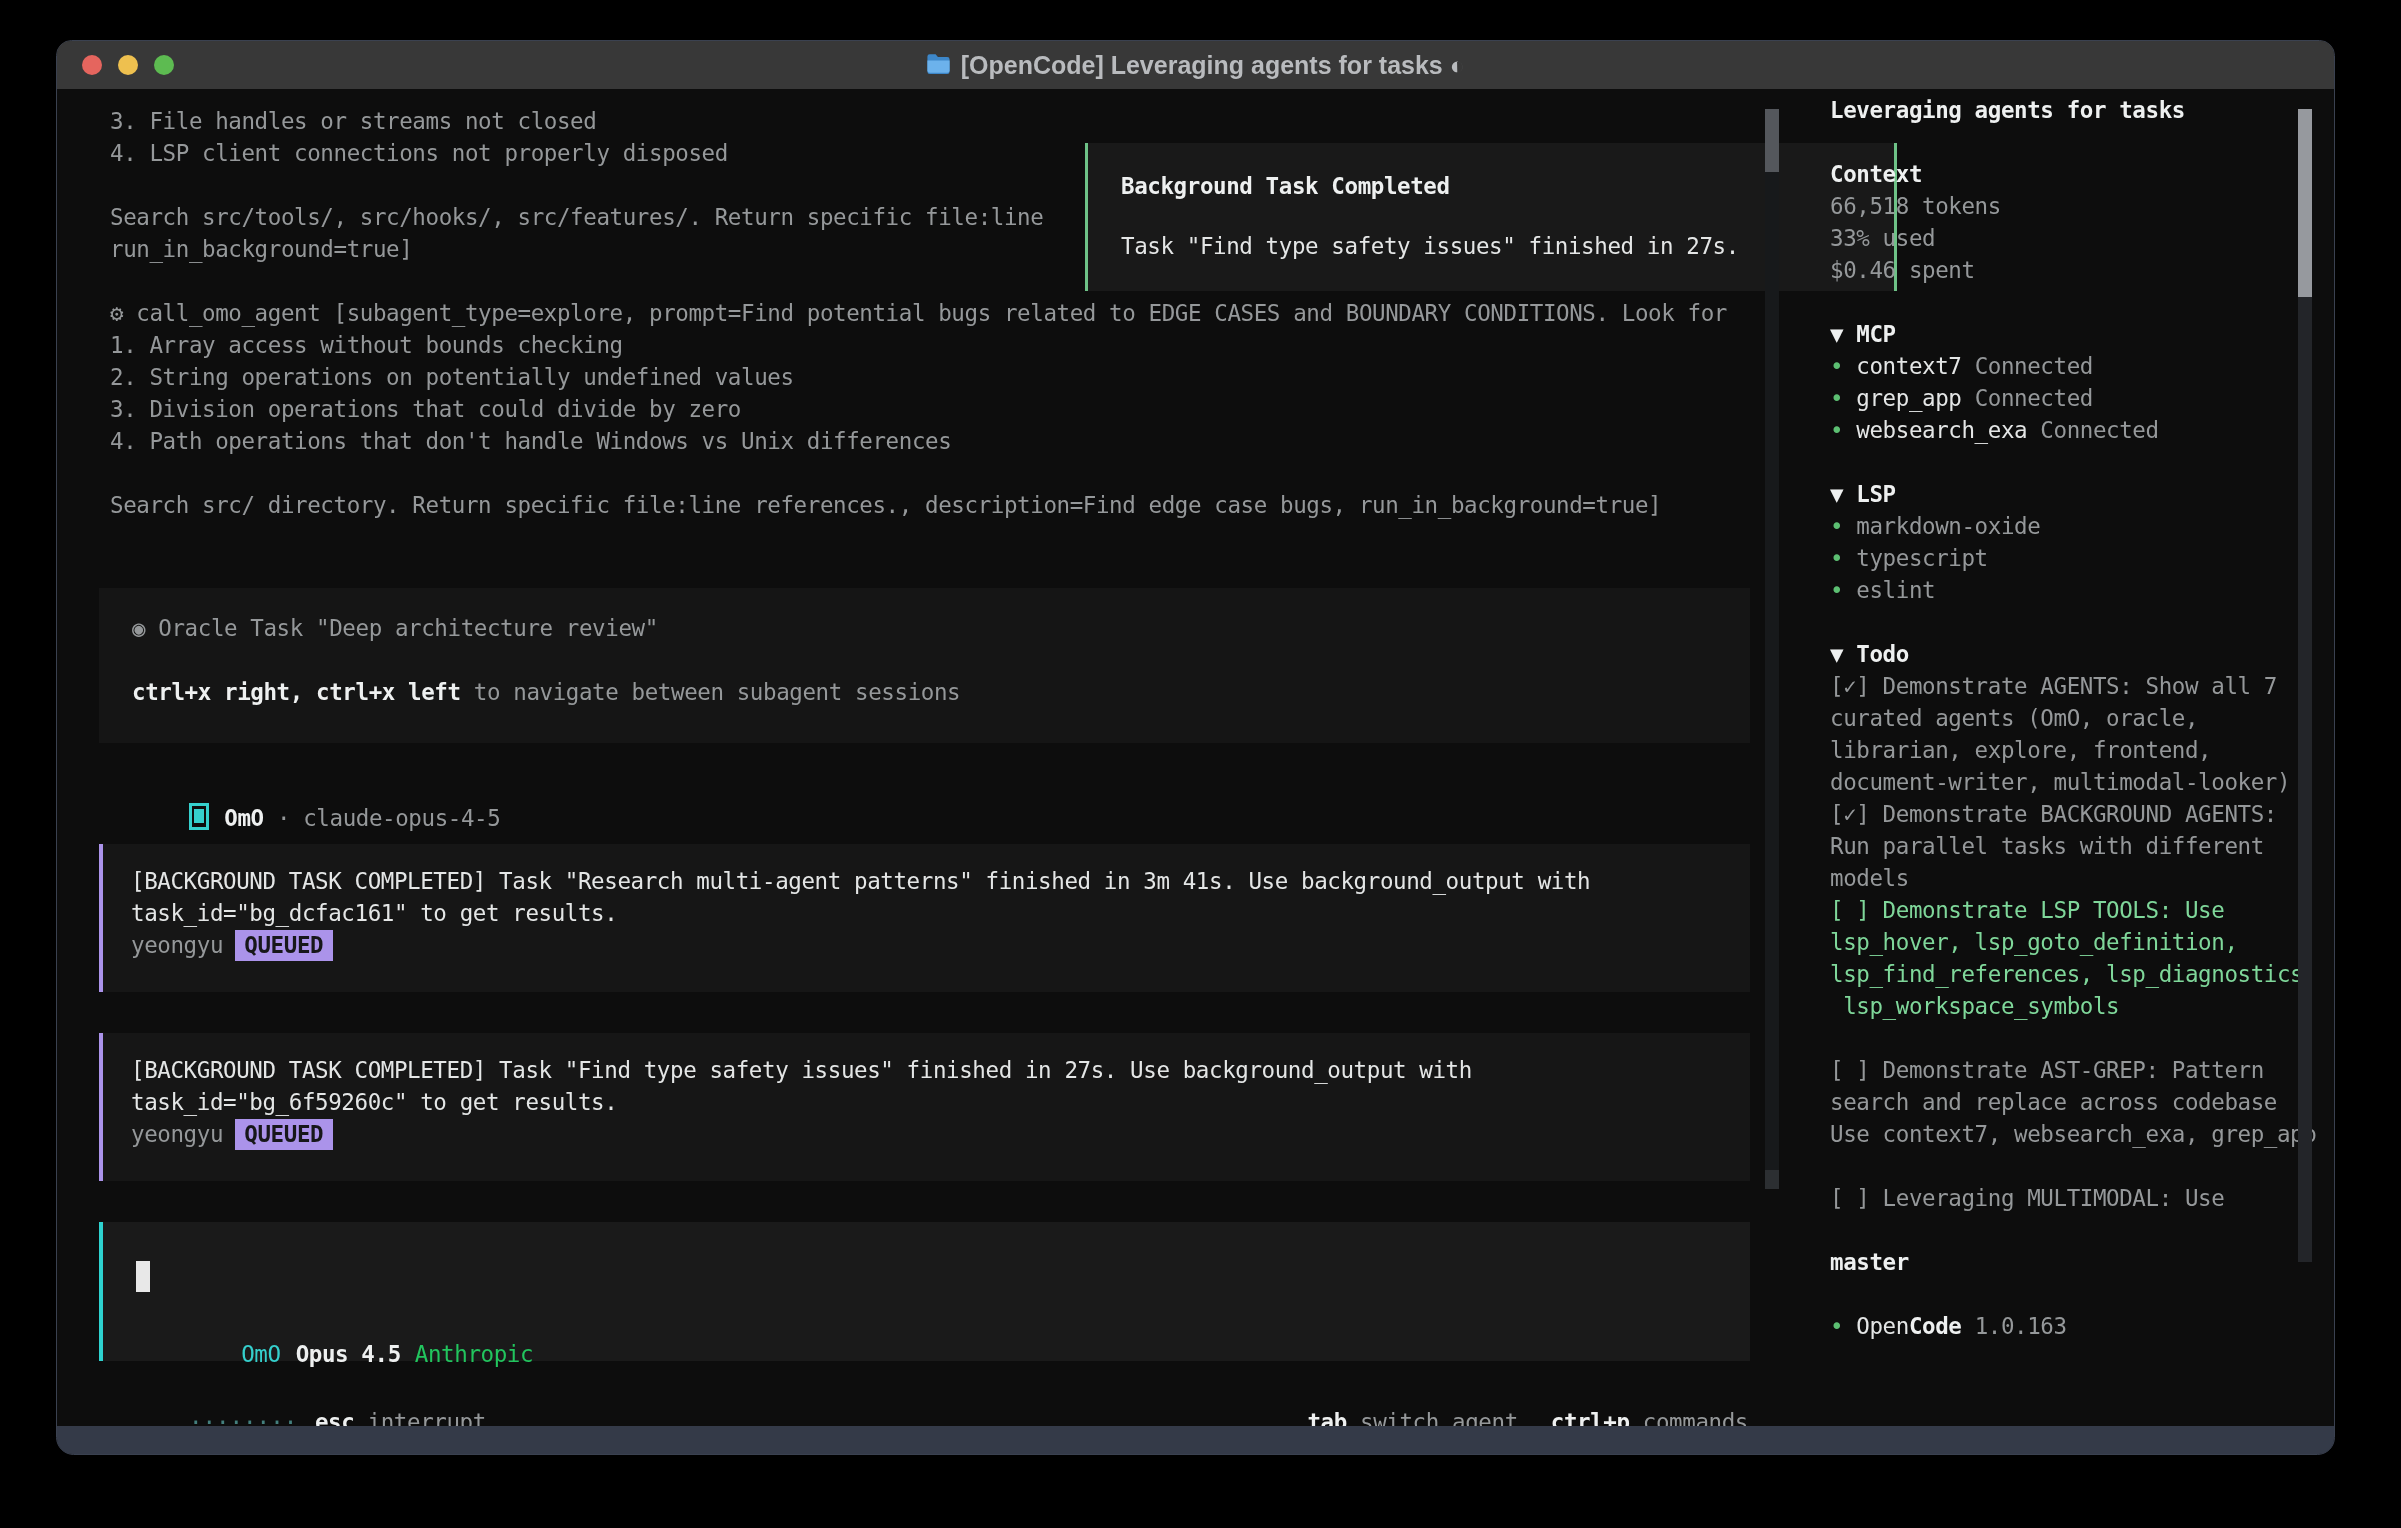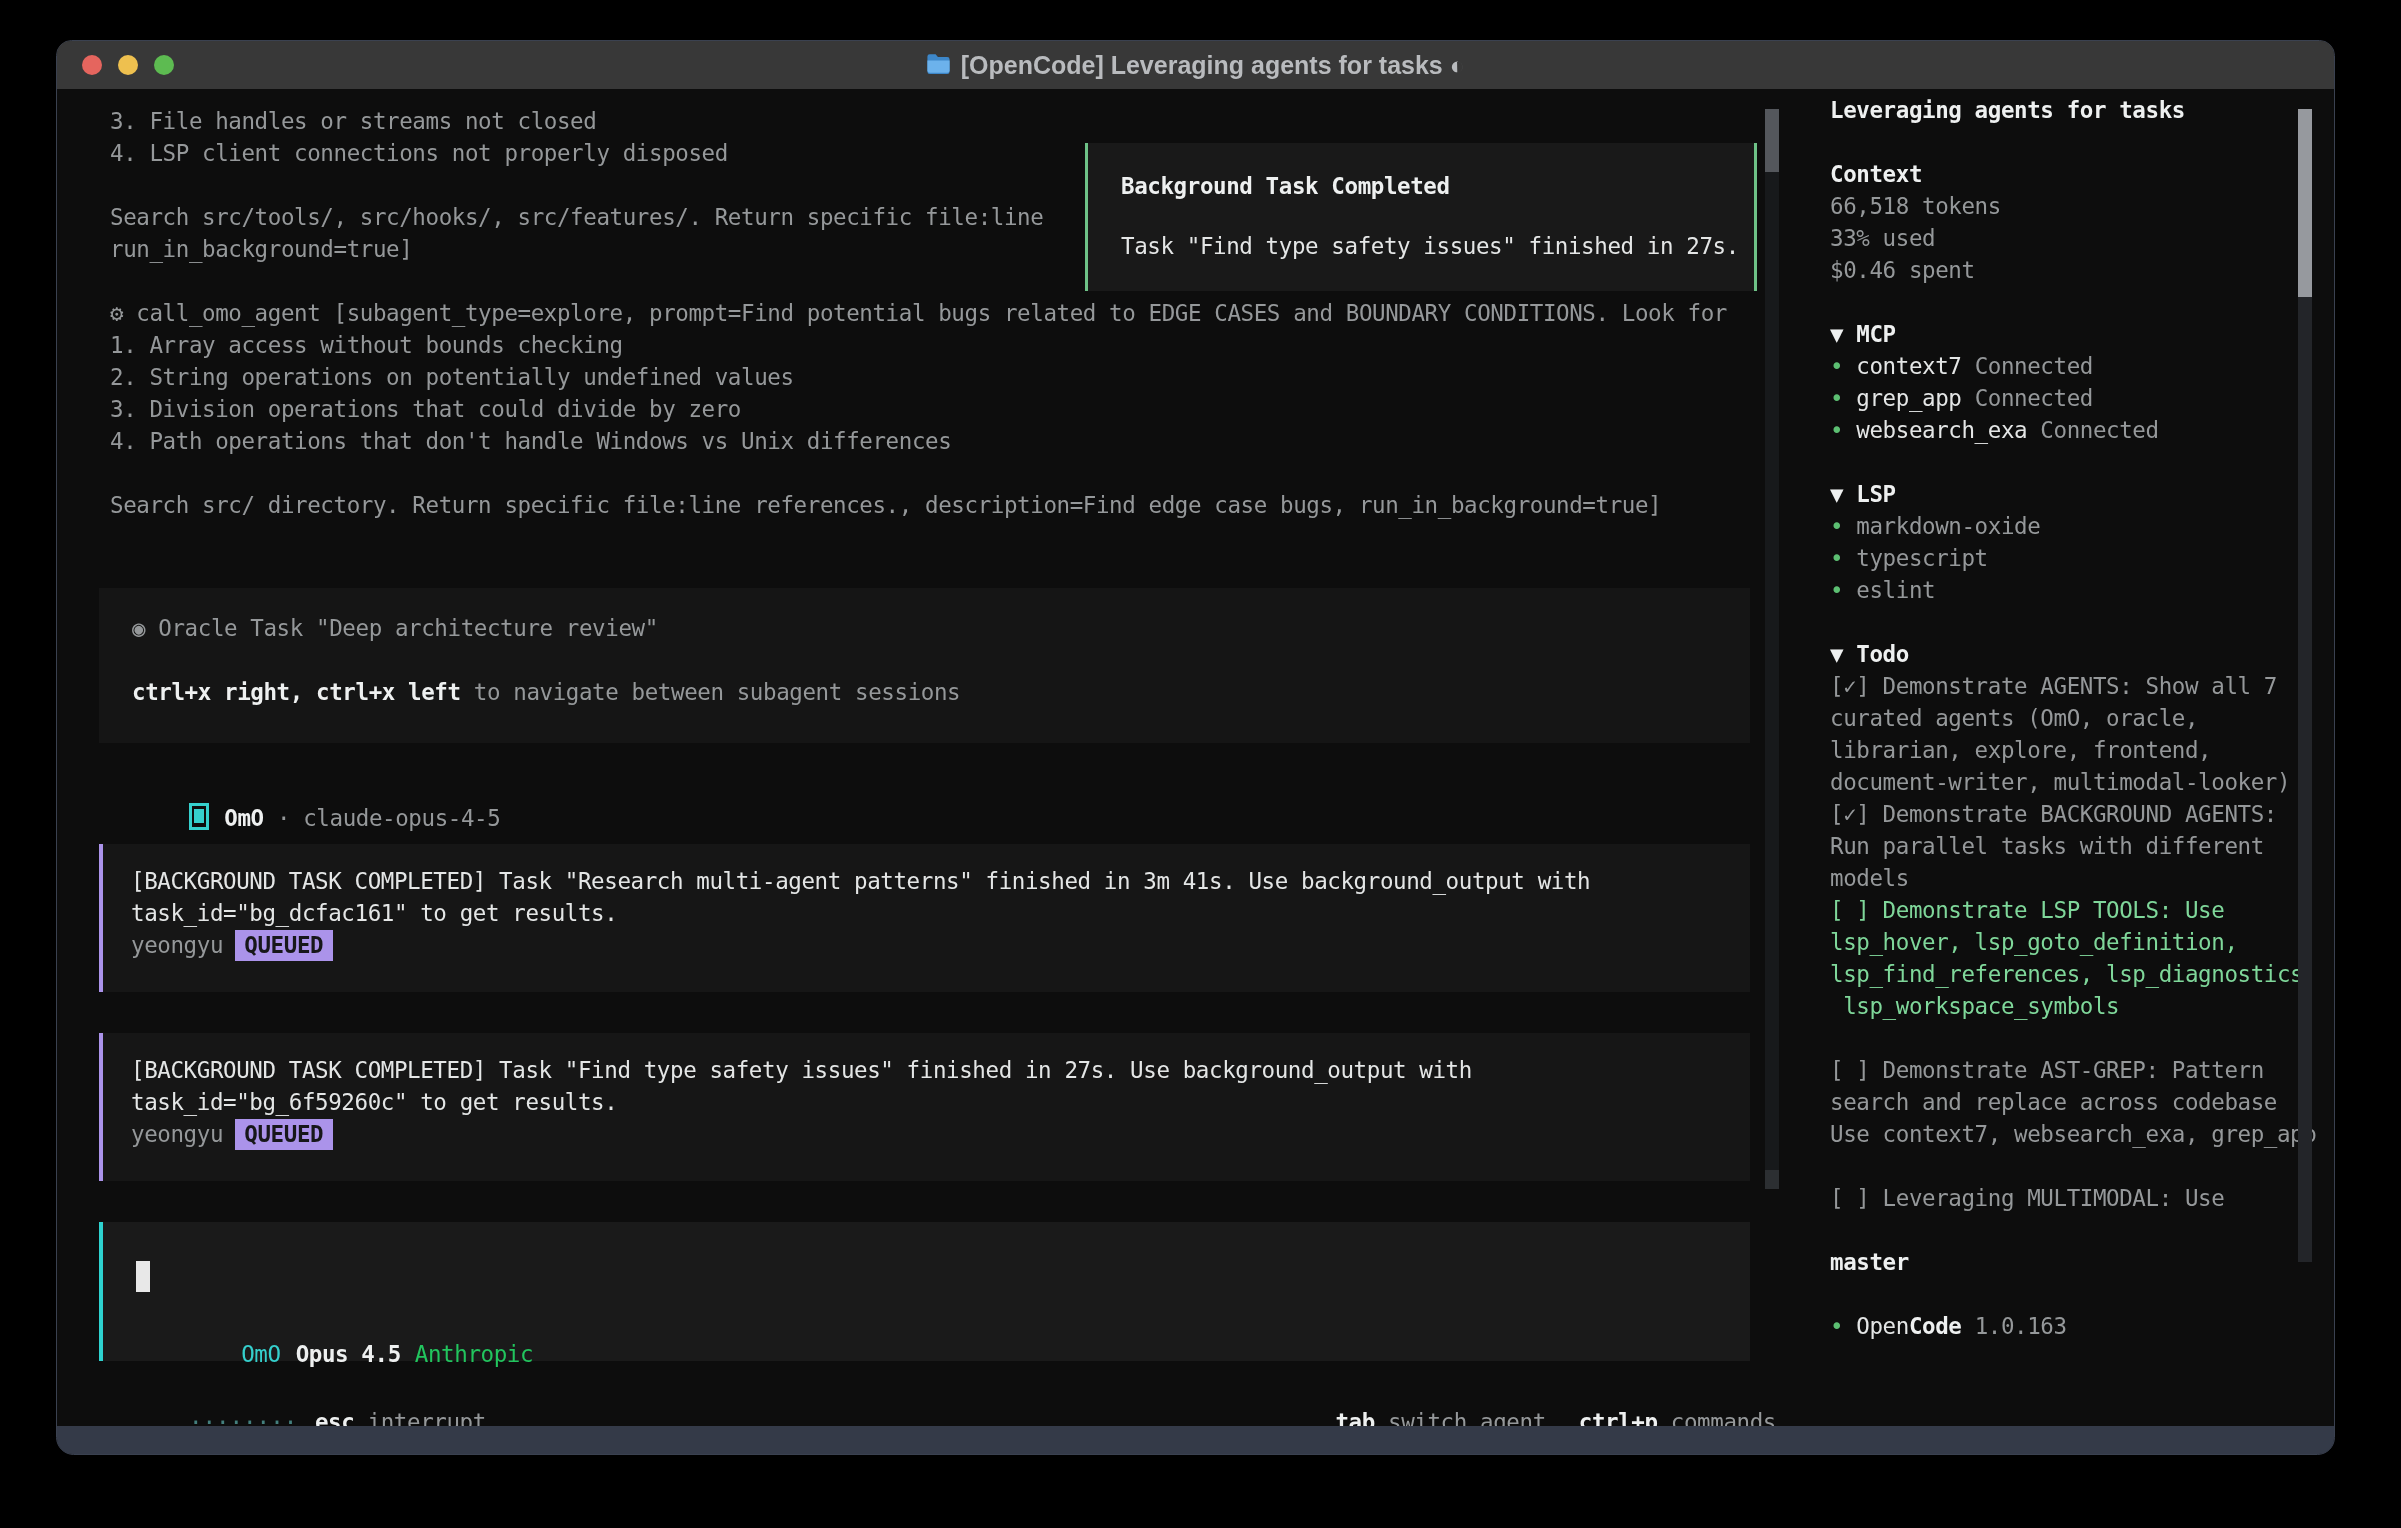--- a/index.html
+++ b/index.html
@@ -21,39 +21,39 @@
   .c-gray{color:#95989a}
   .c-white{color:#e4e6e6}
   .c-whiteb{color:#eef0f0;font-weight:bold}
   .c-green{color:#7fd79a}
   .c-bullet{color:#5cbf72}
   .c-cyan{color:#35d0cd}
   .c-dim{color:#22c55e}
   .c-dots{color:#44807e}
   .mainlines{position:absolute;left:53px;top:16px;width:1655px;}
   .sidelines{position:absolute;left:1773px;top:5px;width:520px;}
-  .toast{position:absolute;left:1028px;top:54px;width:672px;height:148px;box-sizing:border-box;background:#191919;
+  .toast{position:absolute;left:1028px;top:54px;width:812px;height:148px;box-sizing:border-box;background:#191919;
          border-left:3.5px solid #6ec287;border-right:3.5px solid #6ec287;padding:26.6px 0 0 33px;}
   .toast-title{font-weight:bold;color:#eef0f0;line-height:32px;white-space:pre;}
   .toast-body{color:#e4e6e6;margin-top:28px;line-height:32px;white-space:pre;}
   .oraclebox{position:absolute;left:42px;top:499px;width:1651px;height:155px;box-sizing:border-box;
              background:#151515;padding:23.6px 0 0 33px;}
   .agentline{position:absolute;left:53px;top:681px;height:32px;line-height:32px;white-space:pre;}
   .omo-icon{display:inline-block;width:14px;height:21px;border:3px solid #35d0cd;vertical-align:-3.5px;
             margin-right:15.4px;position:relative;}
   .omo-inner{position:absolute;left:2.4px;top:3.5px;width:9.5px;height:14px;background:#35d0cd;}
   .taskbox{position:absolute;left:42px;width:1651px;height:148px;box-sizing:border-box;background:#161616;
            border-left:4.7px solid #ab93ea;padding:21px 0 0 28px;}
   .badge{background:#ab93ea;color:#17171a;font-weight:bold;padding:1.8px 9.5px 3px 9.5px;margin-left:11.8px;}
   .inputbox{position:absolute;left:42px;top:1133px;width:1651px;height:139px;box-sizing:border-box;background:#1a1a1a;
             border-left:4.7px solid #2ed3d0;}
   .cursor{position:absolute;left:33px;top:39px;width:14px;height:31px;background:#e8e8e8;}
   .input-footer{position:absolute;left:33px;top:84px;height:32px;line-height:32px;white-space:pre;}
   .statusbar{position:absolute;left:53px;top:1285px;right:0;height:32px;line-height:32px;white-space:pre;}
-  .status-right{position:absolute;right:558px;top:0;height:32px;line-height:32px;white-space:pre;}
+  .status-right{position:absolute;right:586px;top:0;height:32px;line-height:32px;white-space:pre;}
   .scrollbar{position:absolute;width:14px;}
   .sb-main{left:1708px;top:19.5px;height:1080px;background:#17191b;}
   .sb-main-thumb{position:absolute;left:0;top:0;width:14px;height:63px;background:#54575c;}
   .sb-main-end{position:absolute;left:0;bottom:0;width:14px;height:19px;background:#2c2f32;}
   .sb-side{left:2241px;top:19.5px;height:1153px;background:#232529;}
   .sb-side-thumb{position:absolute;left:0;top:0;width:14px;height:188px;background:#96999e;}
   .mr36{margin-left:15px}.mr24{margin-left:14px}
   .dots{letter-spacing:0;margin-right:17.7px;}
   .gap56{display:inline-block;width:33px;}
 </style>

